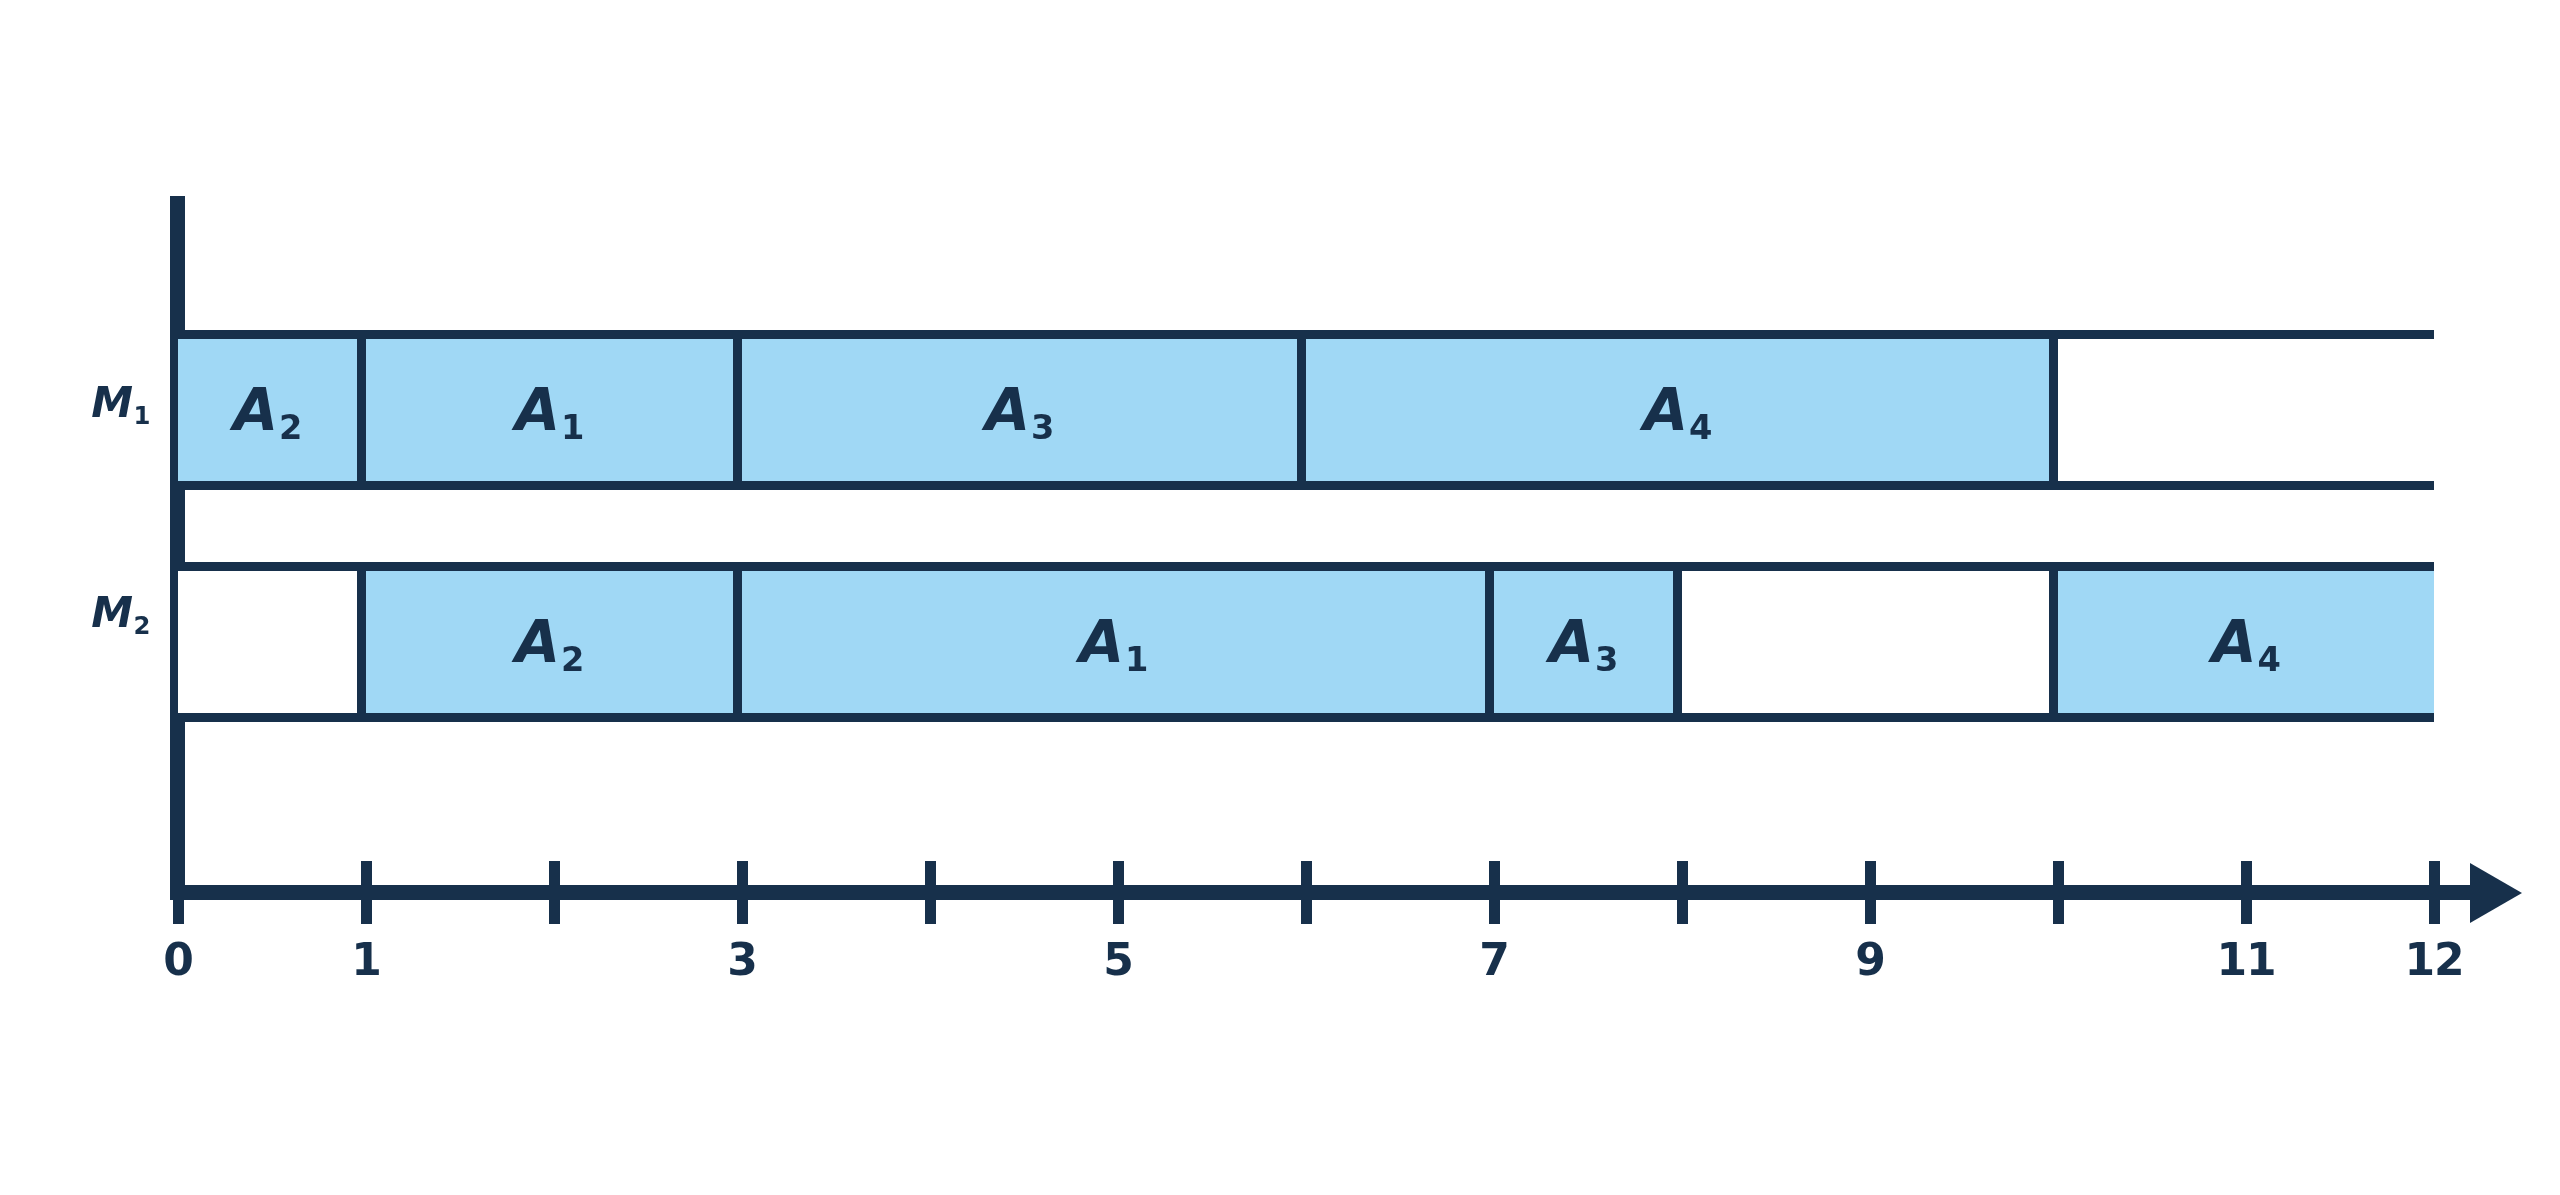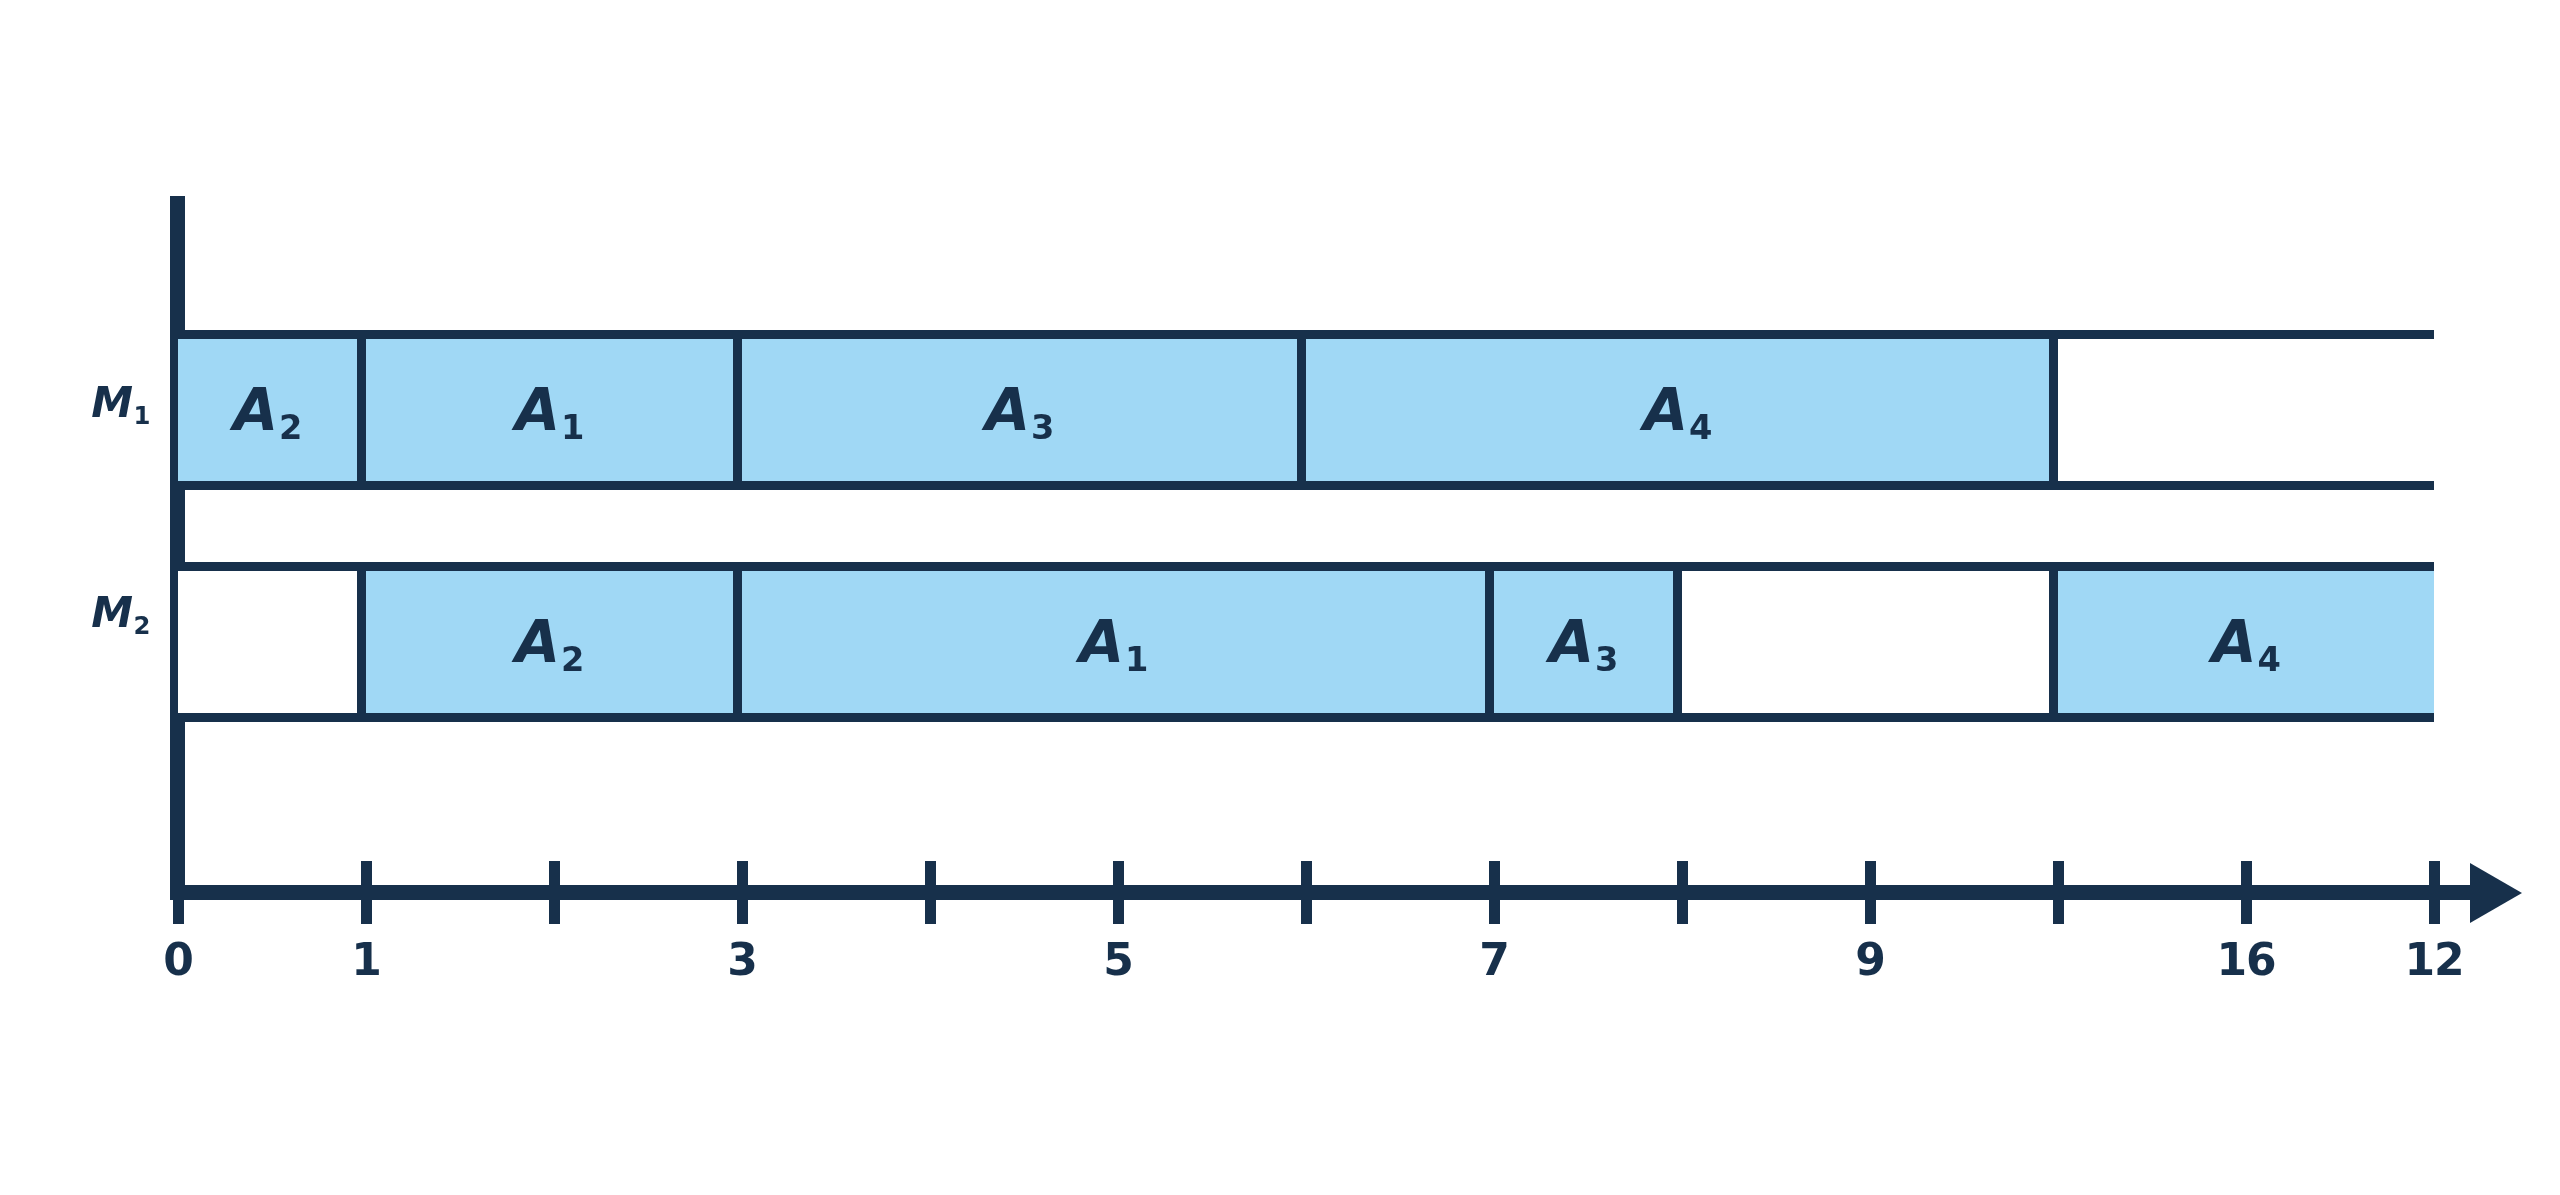--- a/index.html
+++ b/index.html
@@ -162,21 +162,21 @@
       <div class="tick" style="left: 2241px;"></div>
       <div class="tick" style="left: 2429px;"></div>
     </div>
   <div id="tick-labels-layer">
       <div class="tick-label" style="left: 178px;">0</div>
       <div class="tick-label" style="left: 366px;">1</div>
       <div class="tick-label" style="left: 742px;">3</div>
       <div class="tick-label" style="left: 1118px;">5</div>
       <div class="tick-label" style="left: 1494px;">7</div>
       <div class="tick-label" style="left: 1870px;">9</div>
-      <div class="tick-label" style="left: 2246px;">16</div>
+      <div class="tick-label" style="left: 2246px;">11</div>
       <div class="tick-label" style="left: 2434px;">12</div>
     </div>
 
   <div id="rows-layer">
       <div class="row row-m1" style="width: 2256px;">
         <div class="block busy" style="left: -9px; width: 188px;">
           <span class="block-label">A<sub>2</sub></span>
         </div>
         <div class="block busy" style="left: 179px; width: 376px;">
           <span class="block-label">A<sub>1</sub></span>

